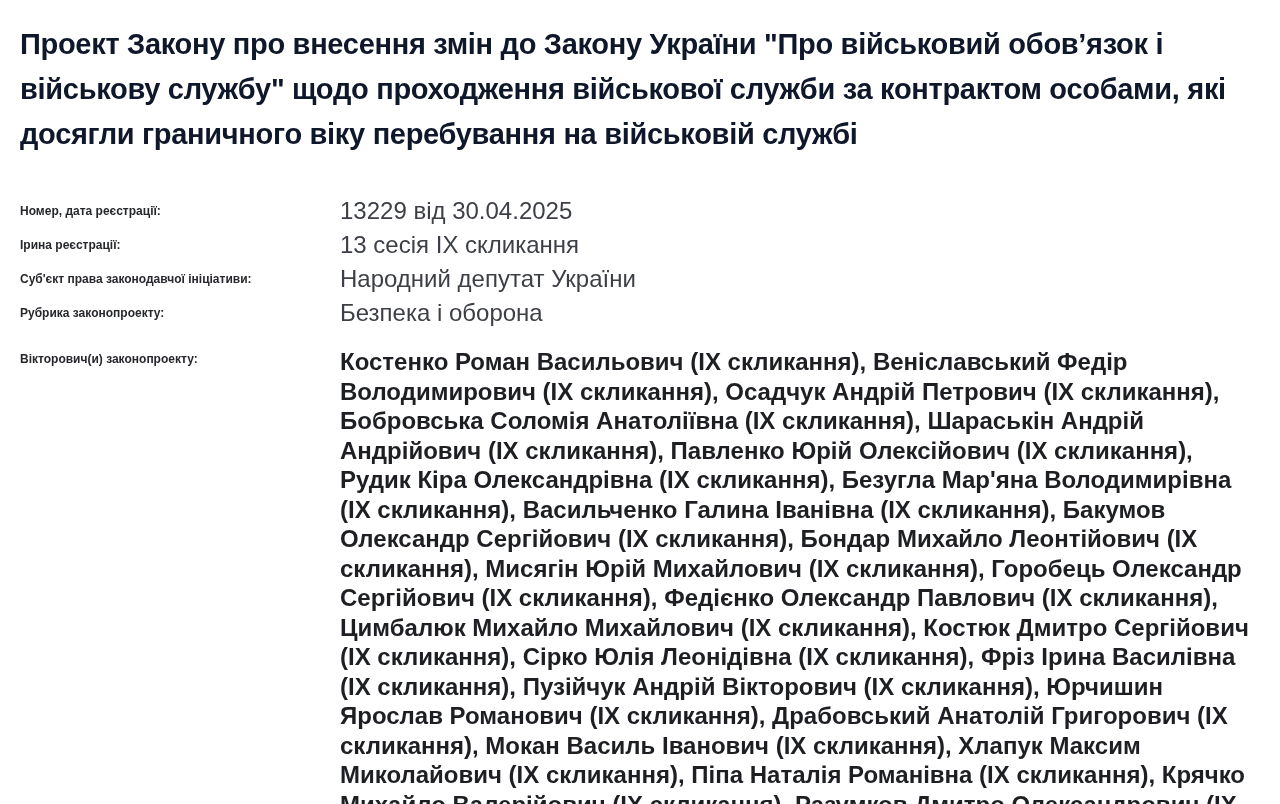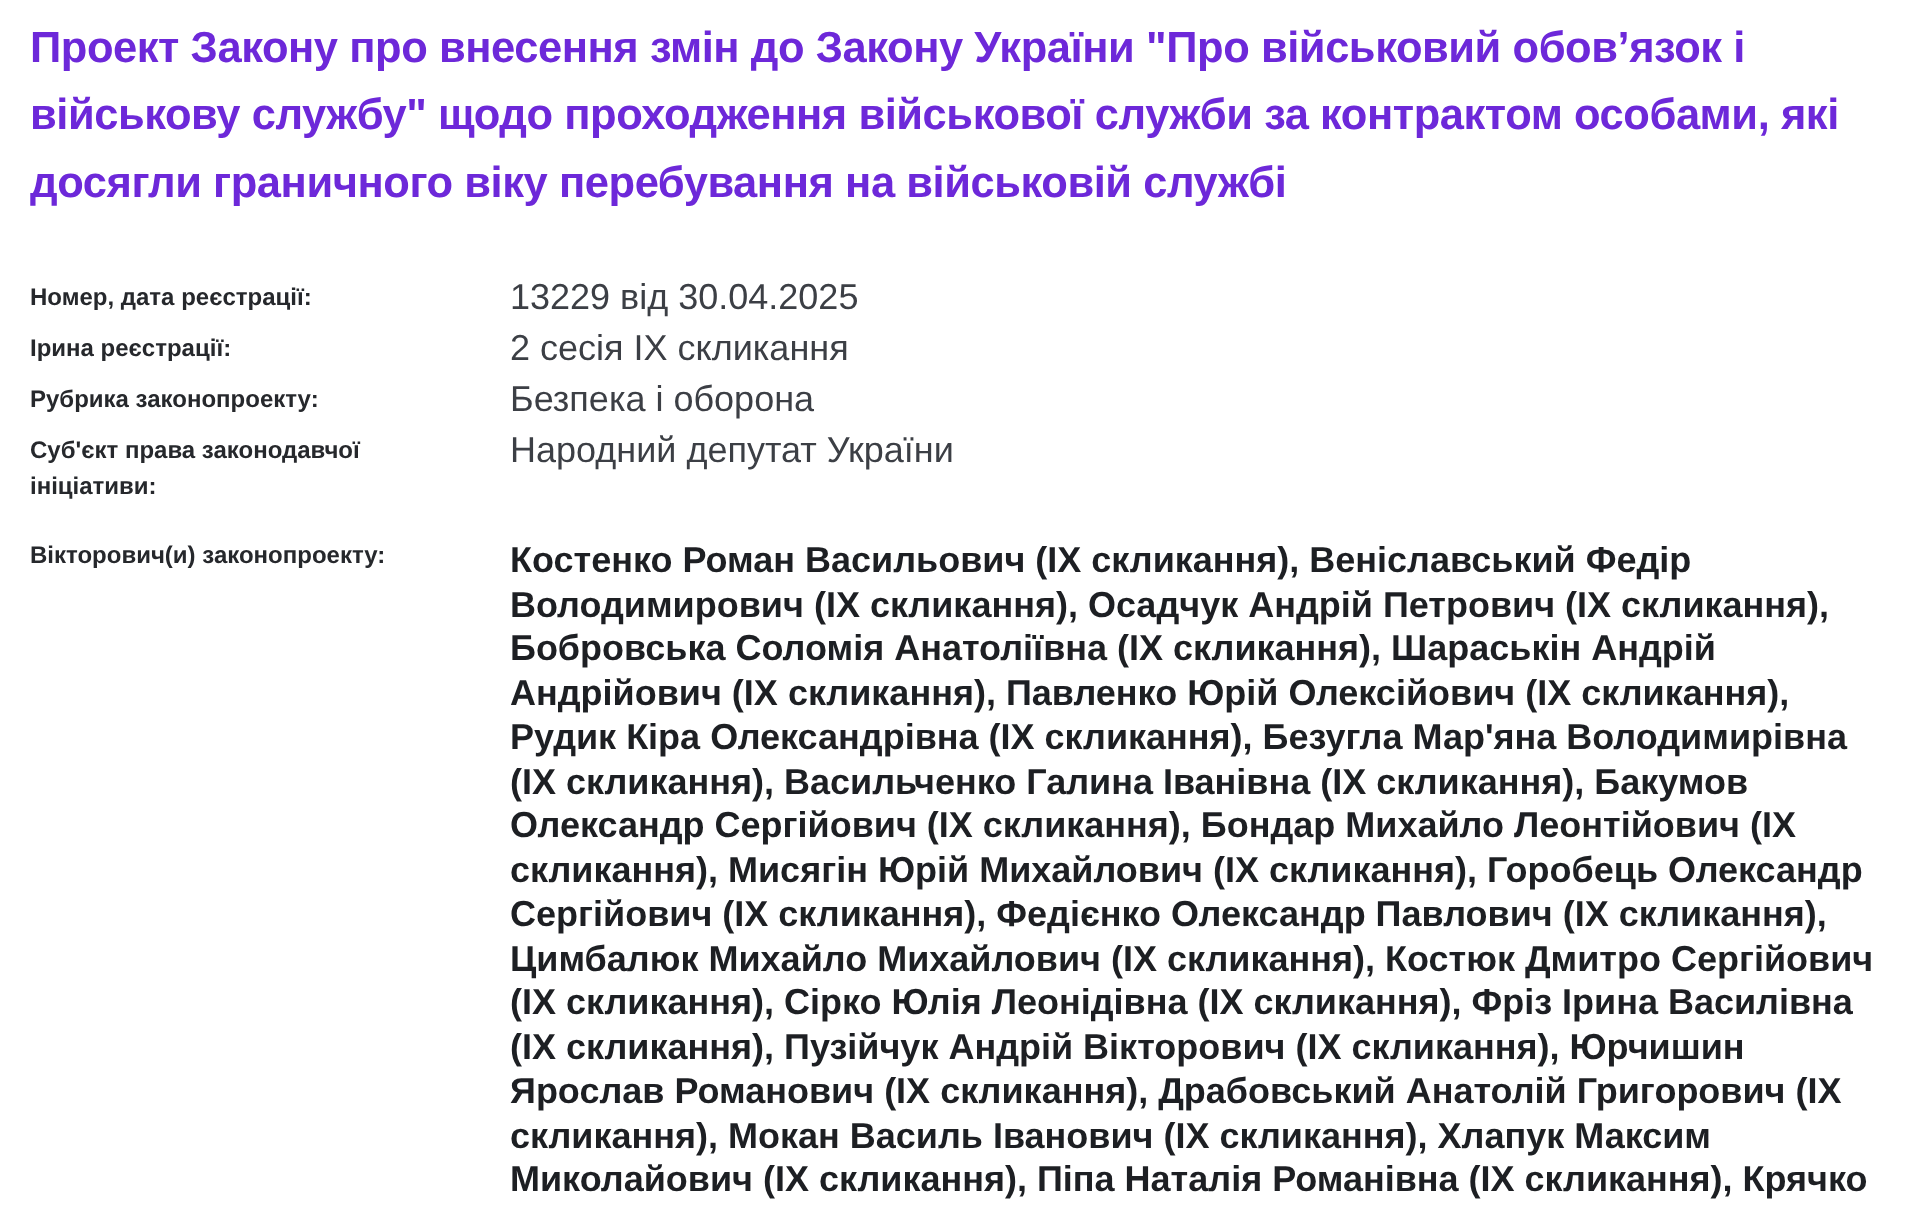--- a/index.html
+++ b/index.html
@@ -12,41 +12,41 @@
     font-family: "Liberation Sans", sans-serif;
   }
   .page {
     box-sizing: border-box;
     width: 1280px;
     height: 804px;
     padding: 0 18px 0 20px;
     overflow: hidden;
   }
   h1.bill-title {
-    margin: 10px 0 0 0;
+    margin: 22px 0 0 0;
     max-width: 1242px;
     font-size: 29px;
     line-height: 45px;
     font-weight: 700;
     letter-spacing: -0.3px;
-    color: #6d28d9;
+    color: #0f172a;
   }
   .details {
     margin-top: 42px;
   }
   .row {
     display: flex;
     align-items: flex-start;
     margin-bottom: 10px;
   }
   .label {
     flex: 0 0 320px;
     box-sizing: border-box;
     padding-right: 20px;
-    font-size: 16px;
+    font-size: 12px;
     line-height: 24px;
     font-weight: 700;
     color: #26282c;
   }
   .value {
     flex: 1 1 auto;
     font-size: 24px;
     line-height: 24px;
     font-weight: 400;
     color: #3c3f45;
@@ -68,31 +68,31 @@
 
   <section class="details">
 
     <div class="row">
       <div class="label">Номер, дата реєстрації:</div>
       <div class="value">13229 від 30.04.2025</div>
     </div>
 
     <div class="row">
       <div class="label">Ірина реєстрації:</div>
-      <div class="value">2 сесія IX скликання</div>
+      <div class="value">13 сесія IX скликання</div>
+    </div>
+
+    <div class="row">
+      <div class="label">Суб'єкт права законодавчої ініціативи:</div>
+      <div class="value">Народний депутат України</div>
     </div>
 
     <div class="row">
       <div class="label">Рубрика законопроекту:</div>
       <div class="value">Безпека і оборона</div>
-    </div>
-
-    <div class="row">
-      <div class="label">Суб'єкт права законодавчої ініціативи:</div>
-      <div class="value">Народний депутат України</div>
     </div>
 
     <div class="row row-initiators">
       <div class="label">Вікторович(и) законопроекту:</div>
       <div class="value names">Костенко Роман Васильович (IX скликання), Веніславський Федір Володимирович (IX скликання), Осадчук Андрій Петрович (IX скликання), Бобровська Соломія Анатоліївна (IX скликання), Шараськін Андрій Андрійович (IX скликання), Павленко Юрій Олексійович (IX скликання), Рудик Кіра Олександрівна (IX скликання), Безугла Мар'яна Володимирівна (IX скликання), Васильченко Галина Іванівна (IX скликання), Бакумов Олександр Сергійович (IX скликання), Бондар Михайло Леонтійович (IX скликання), Мисягін Юрій Михайлович (IX скликання), Горобець Олександр Сергійович (IX скликання), Федієнко Олександр Павлович (IX скликання), Цимбалюк Михайло Михайлович (IX скликання), Костюк Дмитро Сергійович (IX скликання), Сірко Юлія Леонідівна (IX скликання), Фріз Ірина Василівна (IX скликання), Пузійчук Андрій Вікторович (IX скликання), Юрчишин Ярослав Романович (IX скликання), Драбовський Анатолій Григорович (IX скликання), Мокан Василь Іванович (IX скликання), Хлапук Максим Миколайович (IX скликання), Піпа Наталія Романівна (IX скликання), Крячко Михайло Валерійович (IX скликання), Разумков Дмитро Олександрович (IX скликання), Совсун Інна Романівна (IX скликання), Мережко Олександр Олександрович (IX скликання), Арешонков Володимир Юрійович (IX скликання), Завітневич Олександр Михайлович (IX скликання), Лозинський Роман Михайлович (IX скликання), Стефанишина Ольга Анатоліївна (IX скликання), Пушкаренко Арсеній Михайлович (IX скликання), Мінько Сергій Анатолійович (IX скликання), В'ятрович Володимир Михайлович (IX скликання), Микиша Дмитро Сергійович (IX скликання), Кицак Богдан Вікторович (IX скликання)</div>
     </div>
 
   </section>
 
 </main>

